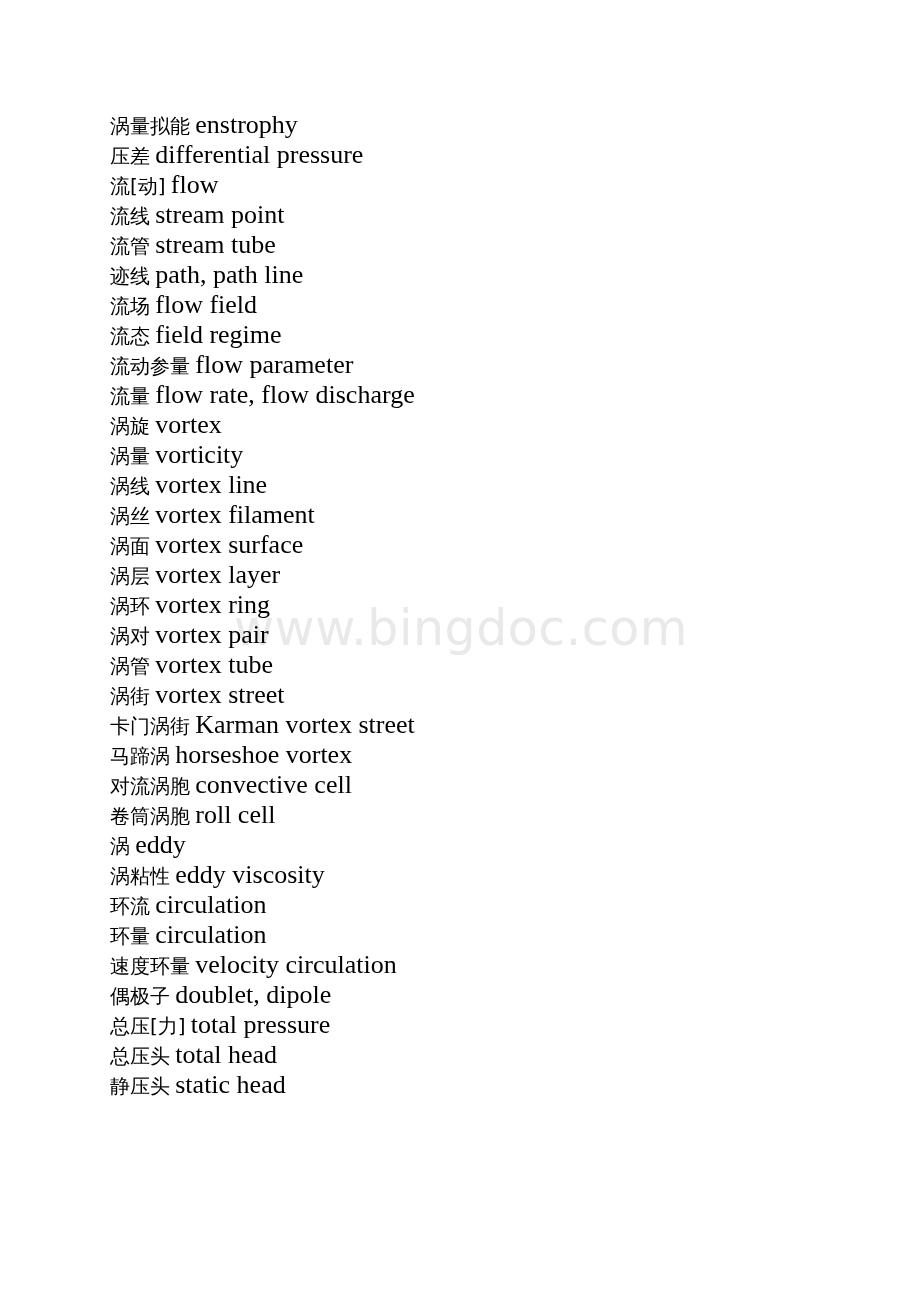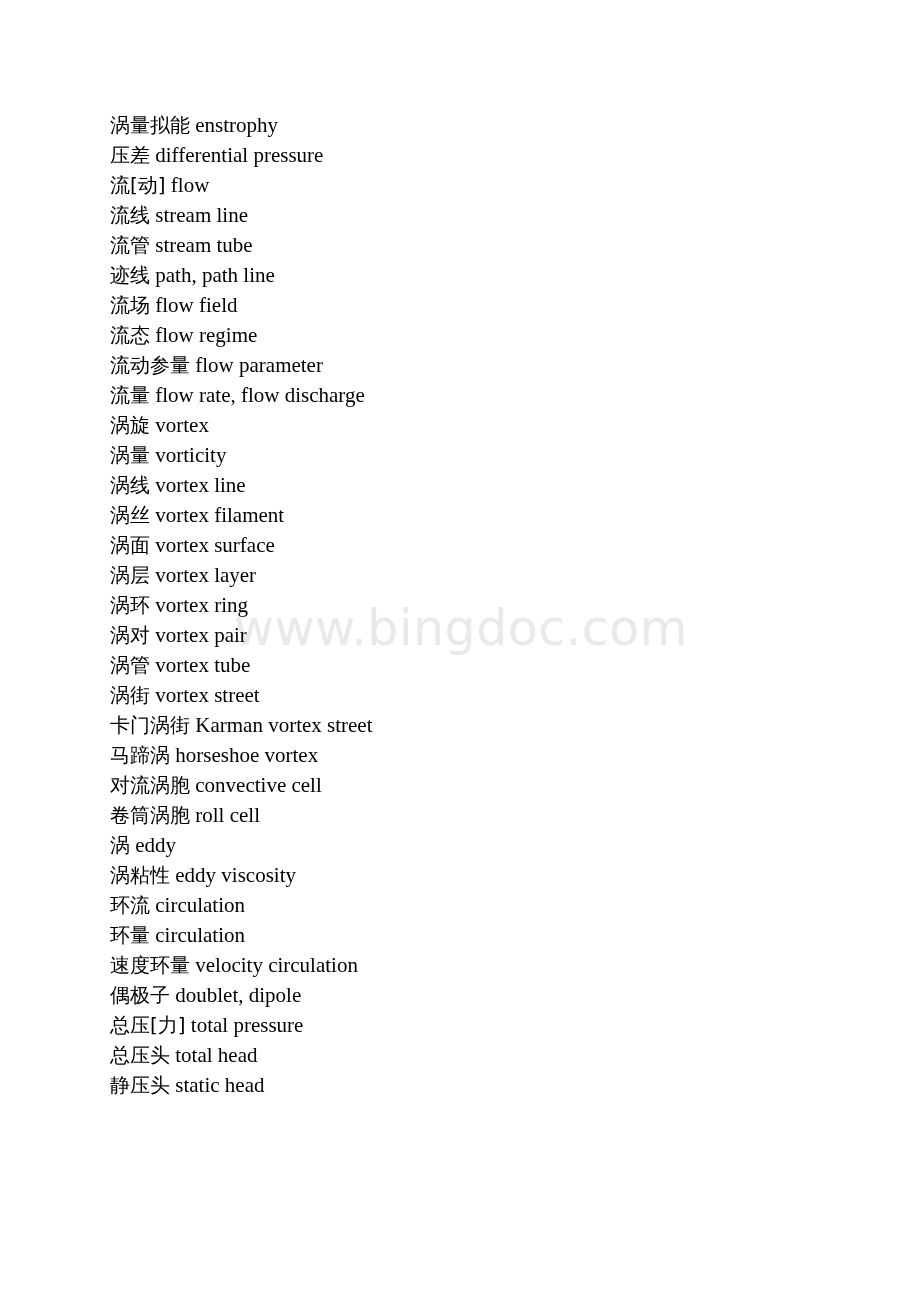--- a/index.html
+++ b/index.html
@@ -52,41 +52,41 @@
     height: 30px;
     white-space: nowrap;
     color: #000000;
   }
   .zh {
     font-family: "DejaVu Sans", "Liberation Sans", sans-serif;
     font-size: 20px;
   }
   .en {
     font-family: "Liberation Serif", "DejaVu Serif", serif;
-    font-size: 21px;
+    font-size: 26px;
   }
 </style>
 </head>
 <body>
 
 <div id="page">
 
   <div id="watermark">
     <span>www.bingdoc.com</span>
   </div>
 
   <div id="glossary">
       <div class="term-line"><span class="zh">涡量拟能</span> <span class="en">enstrophy</span></div>
       <div class="term-line"><span class="zh">压差</span> <span class="en">differential pressure</span></div>
       <div class="term-line"><span class="zh">流[动]</span> <span class="en">flow</span></div>
-      <div class="term-line"><span class="zh">流线</span> <span class="en">stream line</span></div>
+      <div class="term-line"><span class="zh">流线</span> <span class="en">stream point</span></div>
       <div class="term-line"><span class="zh">流管</span> <span class="en">stream tube</span></div>
       <div class="term-line"><span class="zh">迹线</span> <span class="en">path, path line</span></div>
       <div class="term-line"><span class="zh">流场</span> <span class="en">flow field</span></div>
-      <div class="term-line"><span class="zh">流态</span> <span class="en">flow regime</span></div>
+      <div class="term-line"><span class="zh">流态</span> <span class="en">field regime</span></div>
       <div class="term-line"><span class="zh">流动参量</span> <span class="en">flow parameter</span></div>
       <div class="term-line"><span class="zh">流量</span> <span class="en">flow rate, flow discharge</span></div>
       <div class="term-line"><span class="zh">涡旋</span> <span class="en">vortex</span></div>
       <div class="term-line"><span class="zh">涡量</span> <span class="en">vorticity</span></div>
       <div class="term-line"><span class="zh">涡线</span> <span class="en">vortex line</span></div>
       <div class="term-line"><span class="zh">涡丝</span> <span class="en">vortex filament</span></div>
       <div class="term-line"><span class="zh">涡面</span> <span class="en">vortex surface</span></div>
       <div class="term-line"><span class="zh">涡层</span> <span class="en">vortex layer</span></div>
       <div class="term-line"><span class="zh">涡环</span> <span class="en">vortex ring</span></div>
       <div class="term-line"><span class="zh">涡对</span> <span class="en">vortex pair</span></div>

